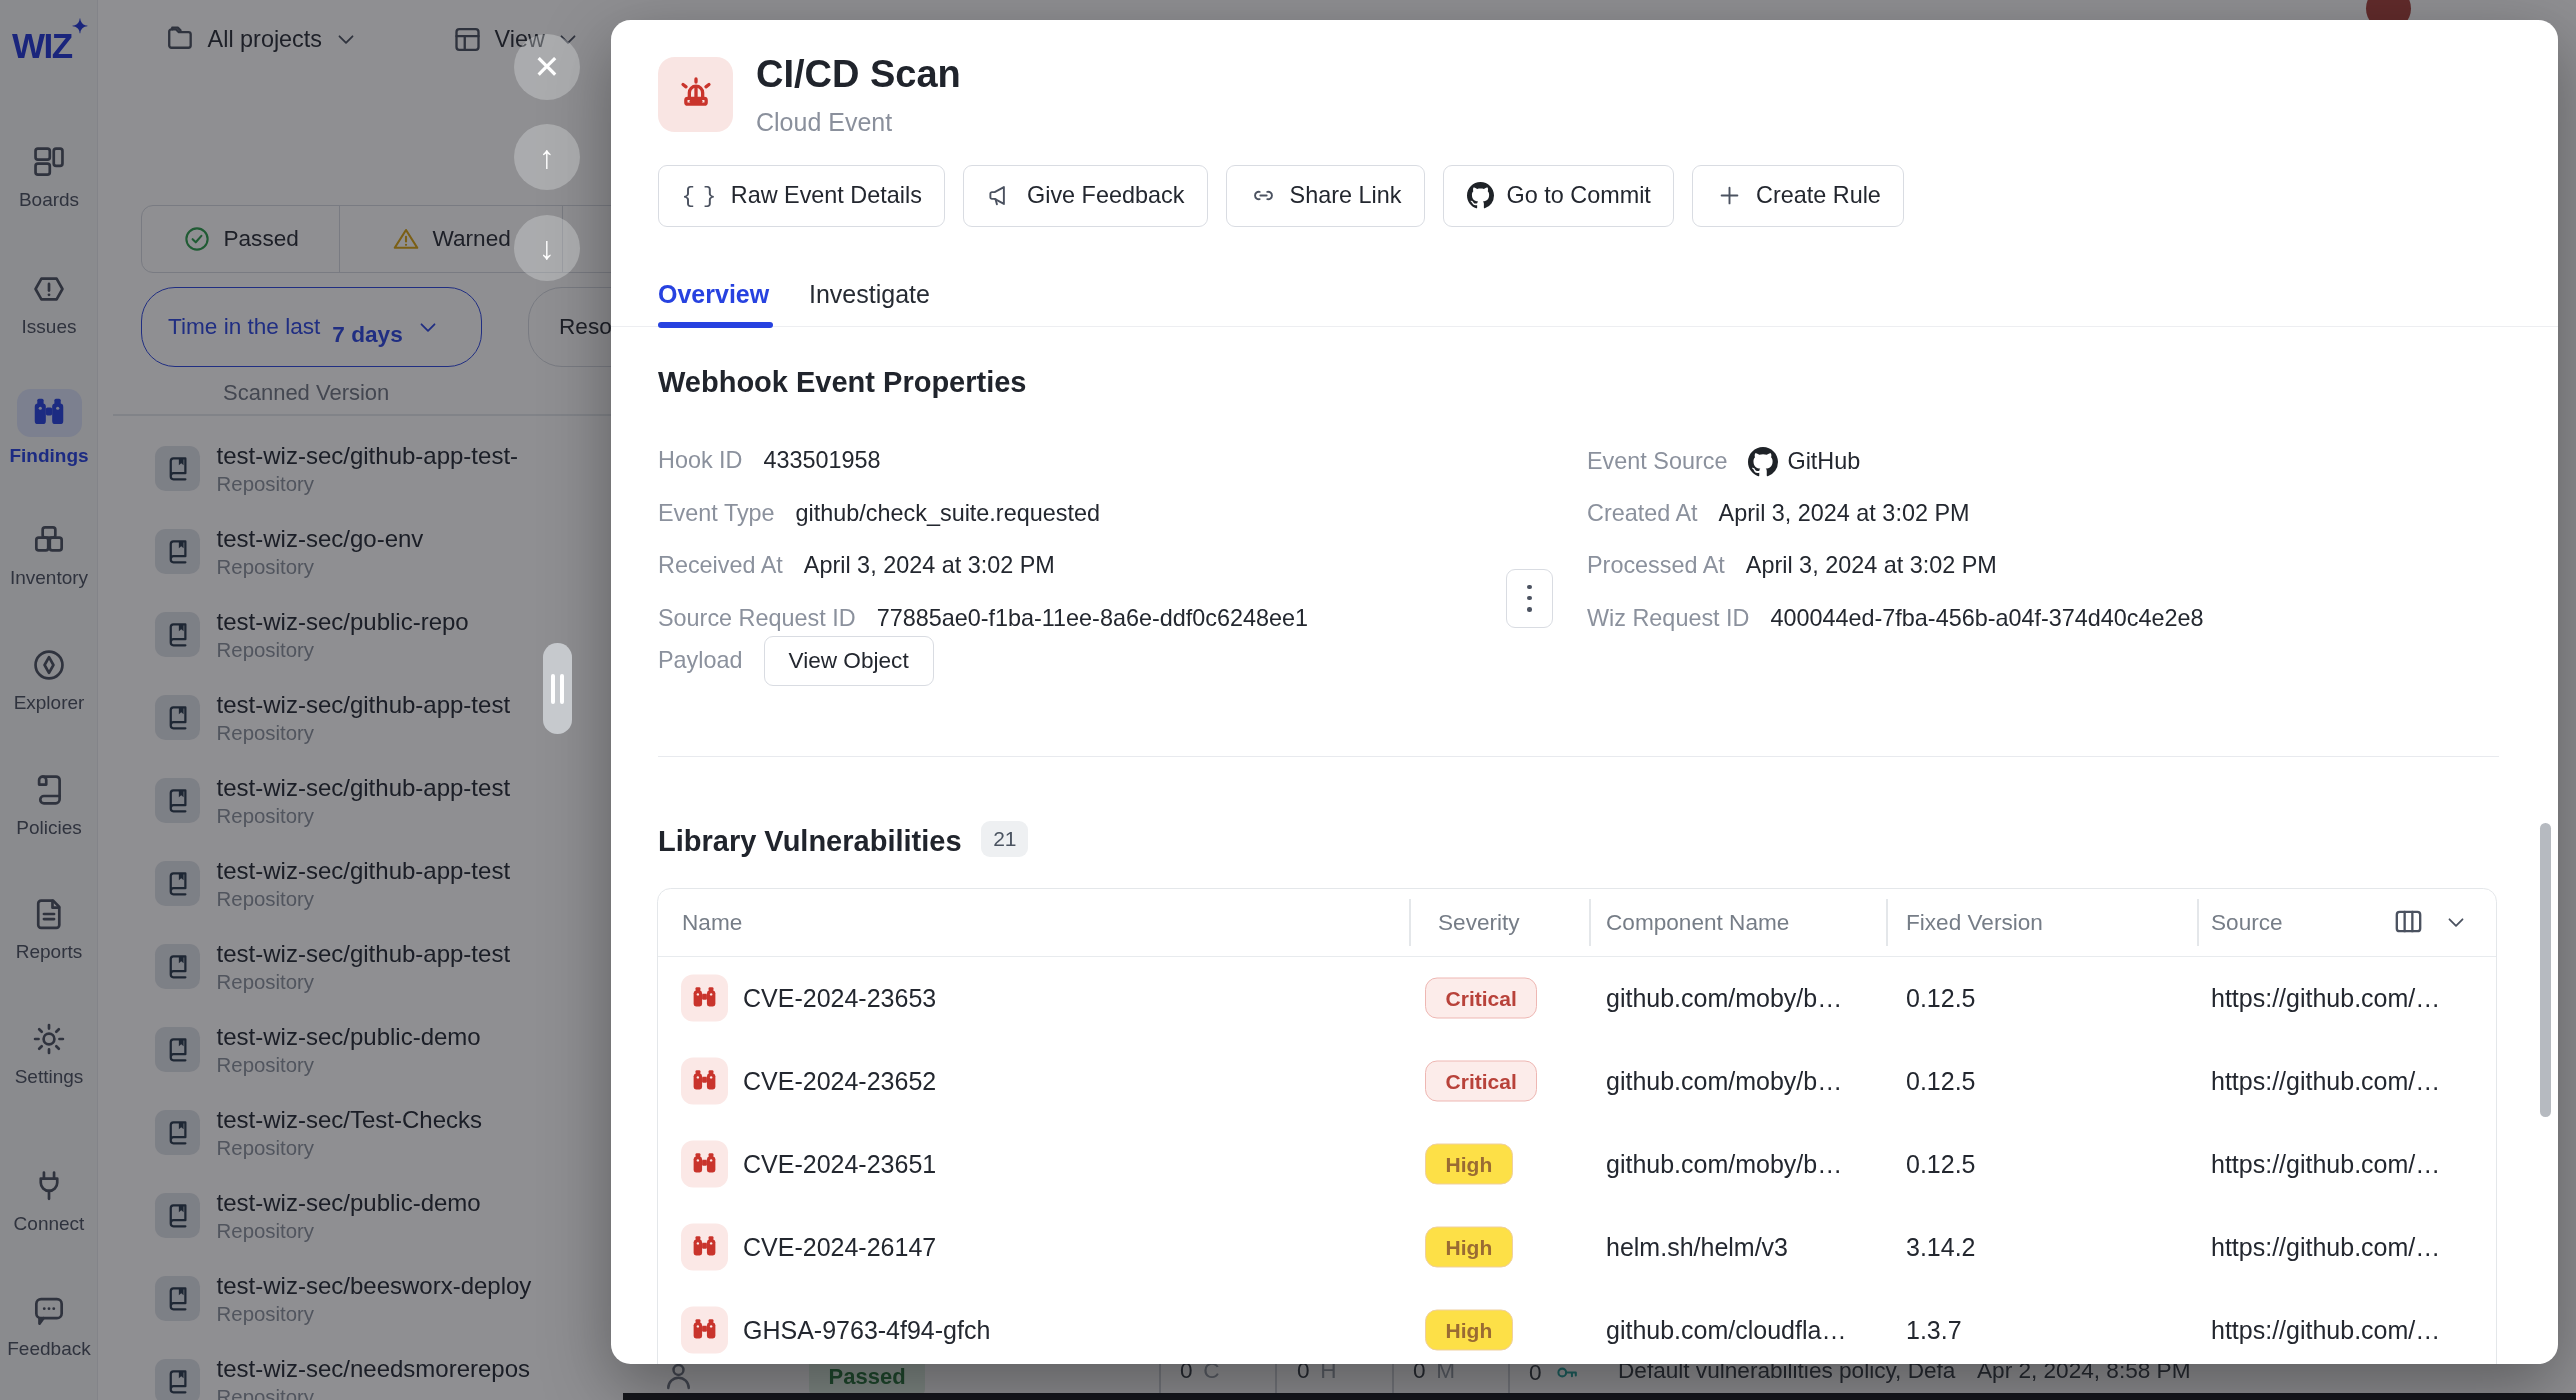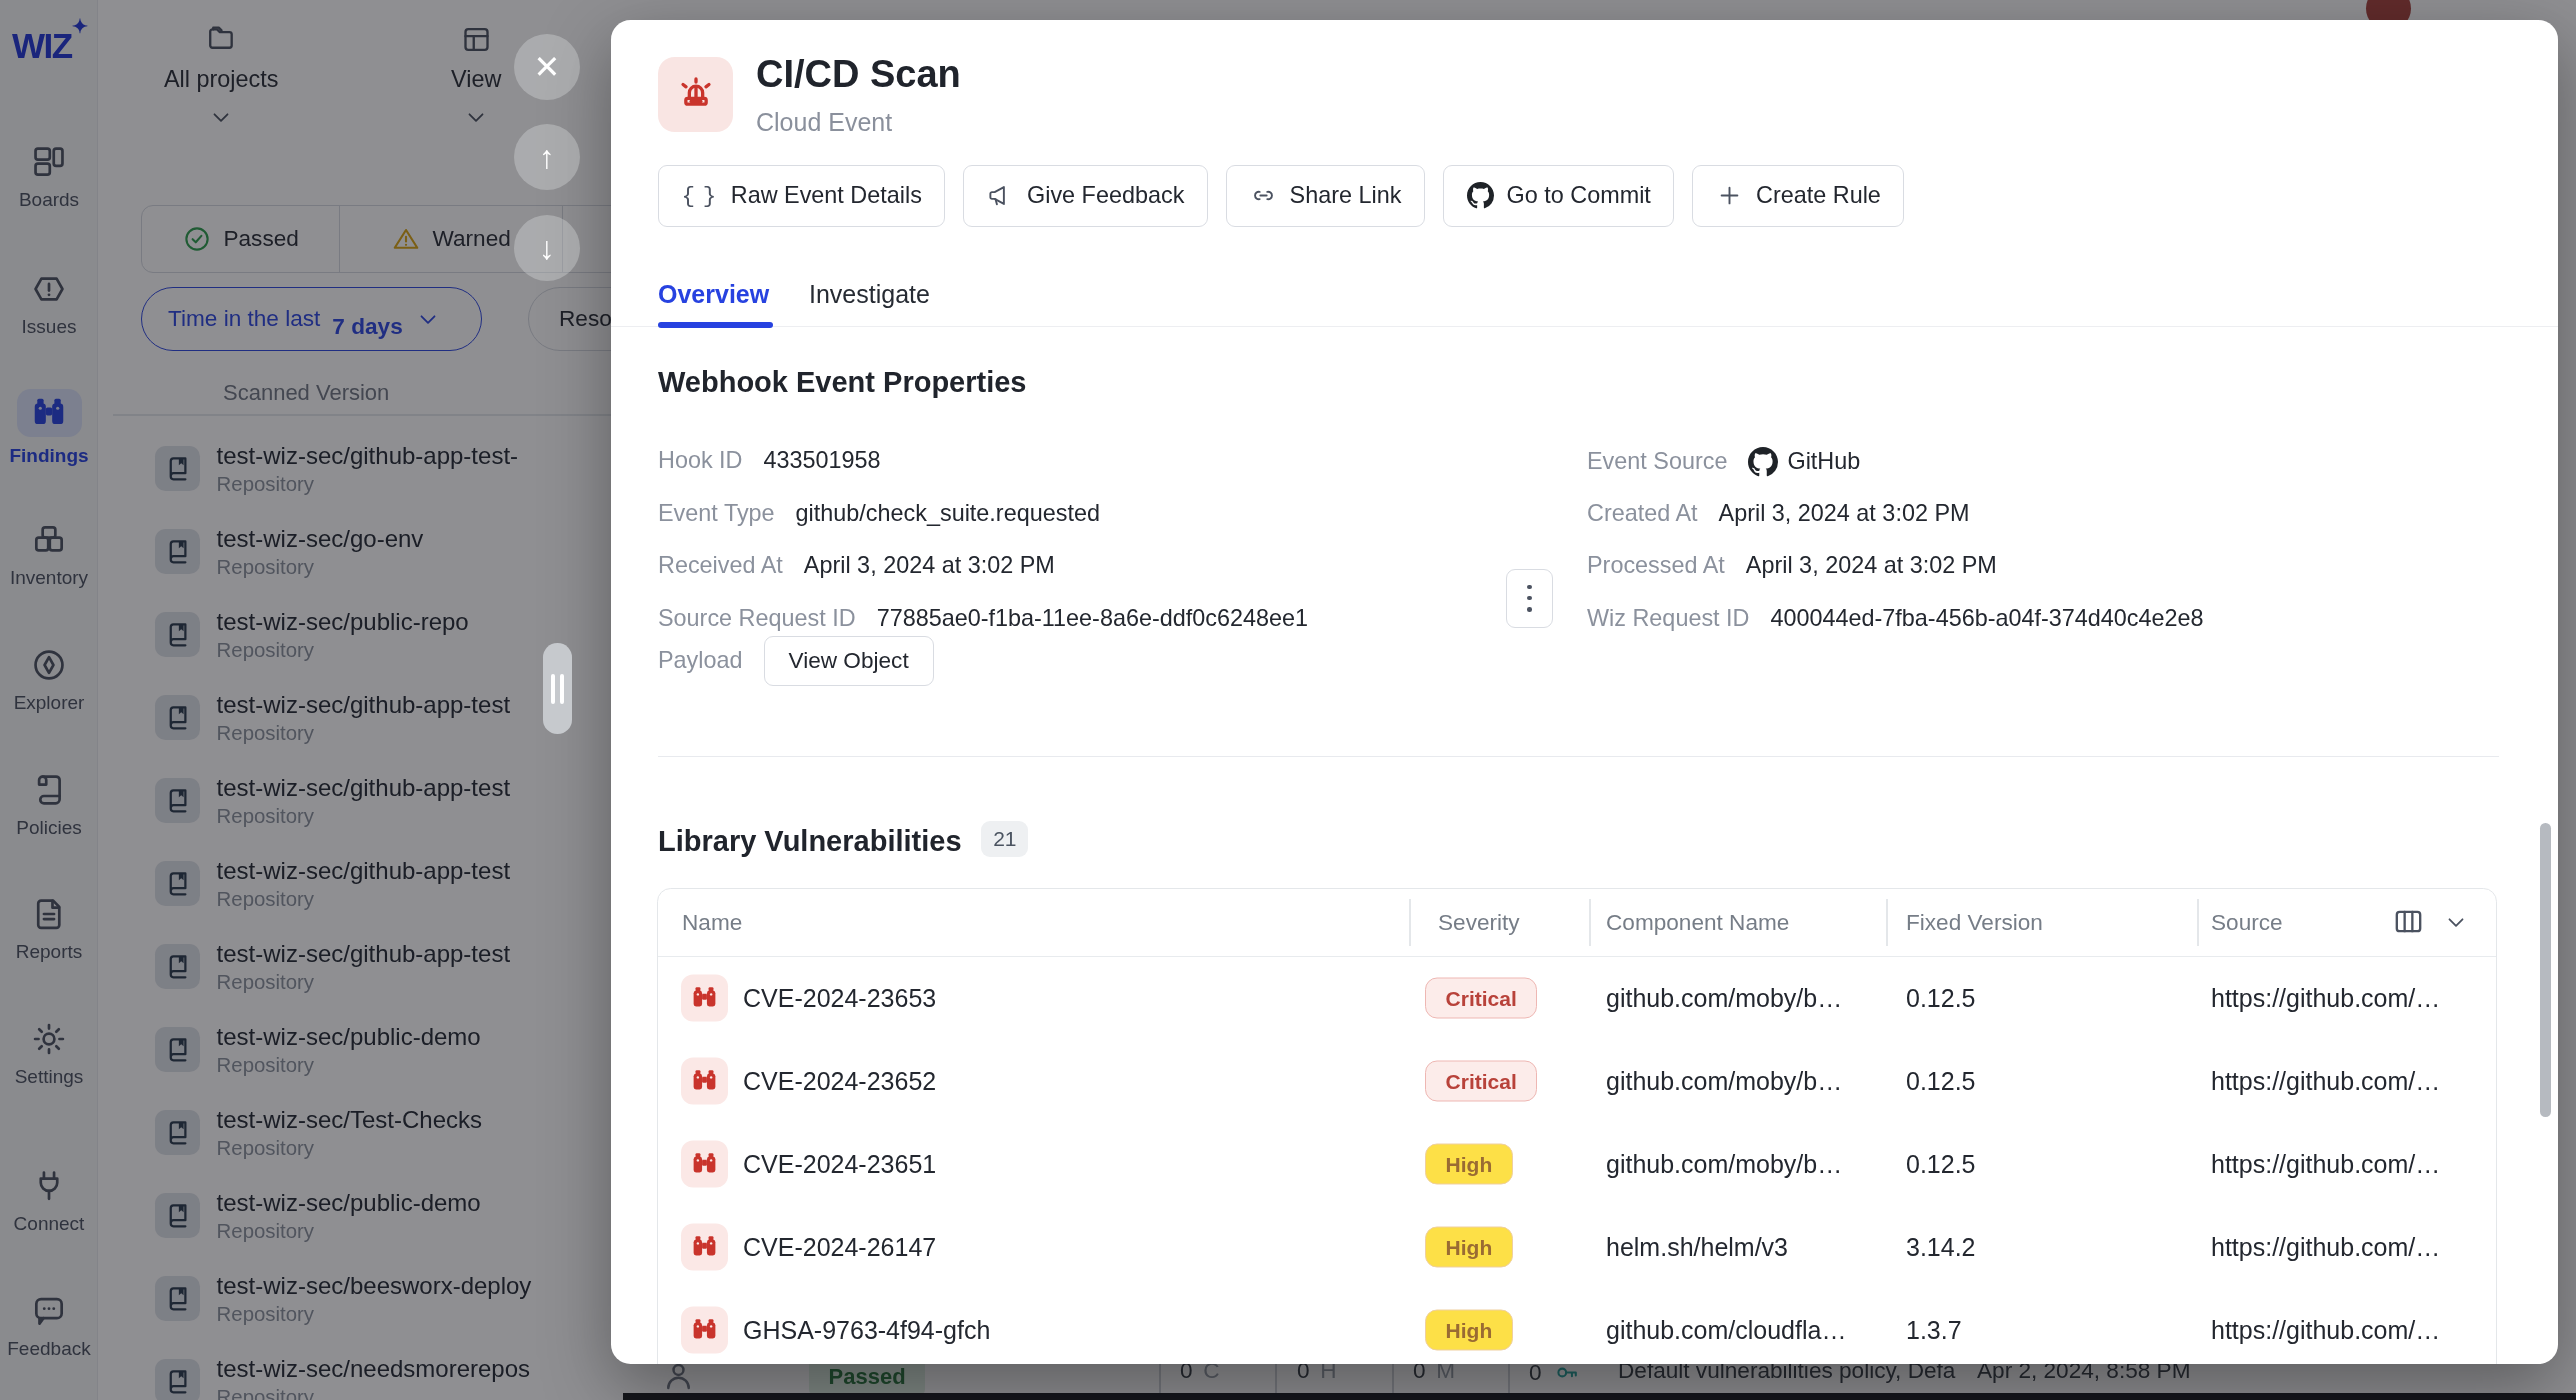--- a/index.html
+++ b/index.html
@@ -10,26 +10,26 @@
   .sidebar { position:absolute; left:0; top:0; width:98px; height:1400px; background:#f6f7f8; border-right:1.5px solid #e8eaee; }
   .logo { position:absolute; top:26px; left:12px; font-size:35px; font-weight:800; letter-spacing:-1.5px; color:#2338d6; }
   .logo .spark { position:absolute; top:-10.6px; right:-15px; font-size:19.6px; color:#2338d6; }
   .nav-item { position:absolute; left:0; width:98px; display:flex; flex-direction:column; align-items:center; gap:7.5px; cursor:pointer; }
   .nav-item .lbl { font-size:19px; color:#4b5260; }
   .nav-item.active .lbl { color:#2742e0; font-weight:700; }
   .active-pill { width:65px; height:48px; background:#dbe3f9; border-radius:13.6px; display:flex; align-items:center; justify-content:center; }
   .ic { fill:none; stroke:#4b5260; stroke-width:1.7; stroke-linecap:round; stroke-linejoin:round; }
 
   
-  .topbar-item { position:absolute; top:22.6px; display:flex; align-items:center; gap:10.6px; font-size:23.4px; color:#2a2f38; cursor:pointer;flex-direction:column; }
+  .topbar-item { position:absolute; top:22.6px; display:flex; align-items:center; gap:10.6px; font-size:23.4px; color:#2a2f38; cursor:pointer; }
   .avatar-dot { position:absolute; left:2366px; top:-13.6px; width:45px; height:45px; border-radius:50%; background:#a8433e; }
   .page-title { position:absolute; left:140px; top:109px; font-size:41px; font-weight:700; color:#1d2330; }
   .seg-group { position:absolute; left:141px; top:205px; height:68px; width:694px; background:#fff; border:1.5px solid #d5d9e0; border-radius:12px; display:flex; overflow:hidden; }
   .seg { display:flex; align-items:center; justify-content:center; gap:11.3px; font-size:22.6px; color:#2a2f38; border-right:1.5px solid #d5d9e0; cursor:pointer; }
-  .pill { position:absolute; top:287px; height:64px; border-radius:34px; display:flex; align-items:center; gap:12px; font-size:22.6px; cursor:pointer;text-align:right; }
+  .pill { position:absolute; top:287px; height:80px; border-radius:34px; display:flex; align-items:center; gap:12px; font-size:22.6px; cursor:pointer;text-align:right; }
   .time-pill { left:141px; width:341px; border:1.9px solid #2f49e1; color:#2f49e1; padding:0 26px; background:#fff; }
   .time-pill b { font-weight:700;margin-top:16px; }
   .resource-pill { left:528px; width:241px; border:1.5px solid #d5d9e0; color:#2a2f38; padding:0 30px; background:#fff; }
   .list-header { position:absolute; left:223px; top:380px; font-size:22px; color:#717884; }
   .list-divider { position:absolute; left:113px; top:414px; width:528px; height:1.5px; background:#e5e8ec; }
   .repo-list { position:absolute; left:155px; top:427px; width:498px; }
   .repo-row { height:83px; display:flex; align-items:center; gap:16.6px; cursor:pointer; }
   .repo-icon { width:45px; height:45px; border-radius:10.6px; background:#dee2e8; display:flex; align-items:center; justify-content:center; flex:0 0 auto; }
   .repo-name { display:block; font-size:24px; color:#252b35; white-space:nowrap; }
   .repo-type { display:block; font-size:20.4px; color:#8a919d; margin-top:3px; }

